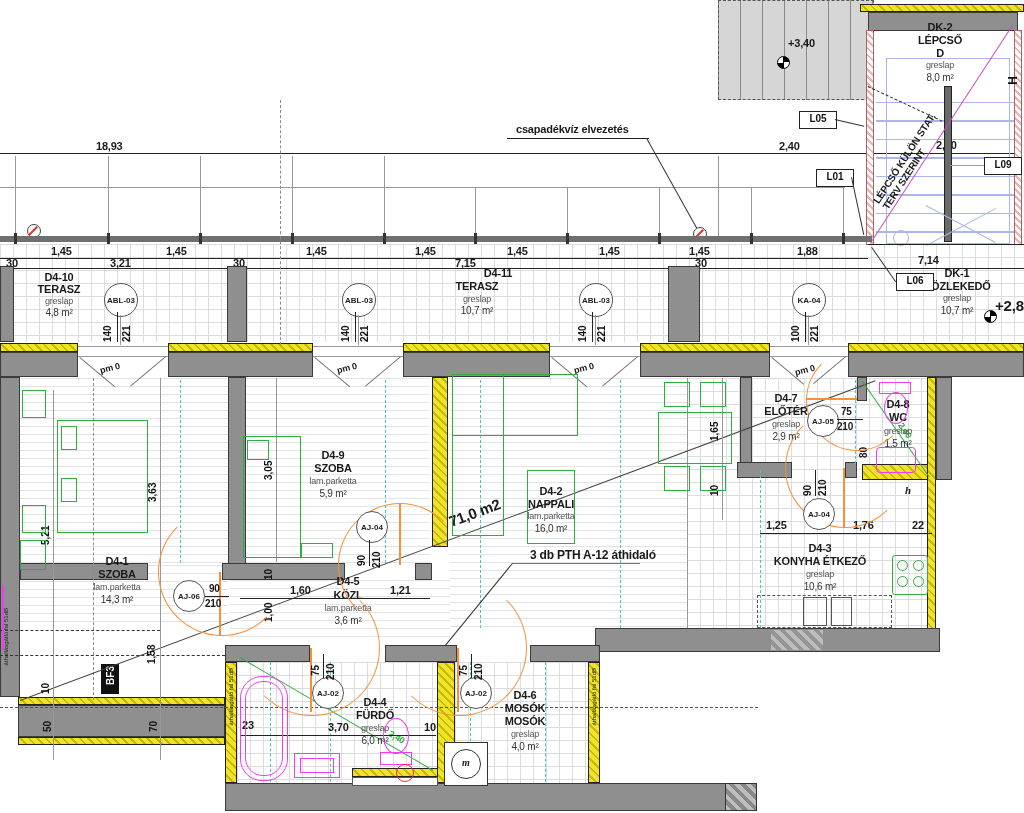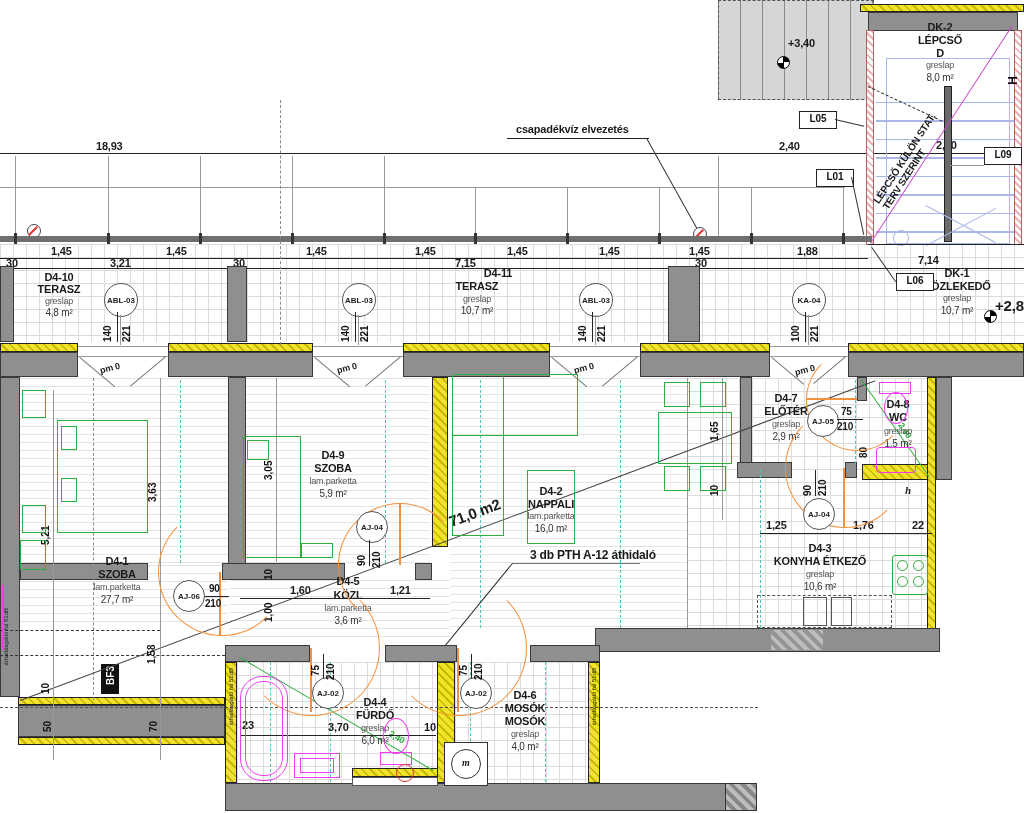--- a/index.html
+++ b/index.html
@@ -97,21 +97,21 @@
   </div>
   <span class="t tc" style="left:940px;top:22px">DK-2</span>
   <span class="t tc" style="left:940px;top:35px">LÉPCSŐ</span>
   <span class="t tc" style="left:940px;top:48px">D</span>
   <span class="t tc g" style="left:940px;top:61px">greslap</span>
   <span class="t tc a" style="left:940px;top:73px">8,0 m²</span>
   <div class="box" style="left:799px;top:111px;width:36px;height:16px">L05</div>
   <div class="rl" style="left:835px;top:119px;width:30px;transform:rotate(13deg)"></div>
   <div class="box" style="left:816px;top:169px;width:36px;height:16px">L01</div>
   <div class="rl" style="left:852px;top:177px;width:59px;transform:rotate(78deg)"></div>
-  <div class="box" style="left:984px;top:147px;width:36px;height:16px">L09</div>
+  <div class="box" style="left:984px;top:157px;width:36px;height:16px">L09</div>
   <div class="lt" style="left:950px;top:165px;width:34px;height:1px"></div>
   <span class="vt" style="left:1006px;top:76px;font-size:12px">H</span>
 
   <div class="abs" style="left:0;top:236px;width:872px;height:6px;background:#6f6f6f"></div>
   <div class="abs" style="left:14px;top:233px;width:3px;height:11px;background:#333"></div>
   <div class="abs" style="left:107px;top:233px;width:3px;height:11px;background:#333"></div>
   <div class="abs" style="left:199px;top:233px;width:3px;height:11px;background:#333"></div>
   <div class="abs" style="left:291px;top:233px;width:3px;height:11px;background:#333"></div>
   <div class="abs" style="left:383px;top:233px;width:3px;height:11px;background:#333"></div>
   <div class="abs" style="left:474px;top:233px;width:3px;height:11px;background:#333"></div>
@@ -265,21 +265,21 @@
   <div class="ln" style="left:512px;top:563px;width:128px;height:1px;background:#777"></div>
   <div class="rl" style="left:445px;top:645px;width:106px;transform:rotate(-50.7deg)"></div>
   <div class="rl" style="left:240px;top:657px;width:224px;background:#2fae3e;transform:rotate(30.3deg)"></div>
   <span class="t s9" style="left:388px;top:733px;color:#2fae3e;transform:rotate(30deg)">2,40</span>
   <div class="rl" style="left:862px;top:380px;width:118px;background:#2fae3e;transform:rotate(55deg)"></div>
   <span class="t s9" style="left:896px;top:426px;color:#2fae3e;transform:rotate(55deg)">2,40</span>
 
   <span class="t tc" style="left:117px;top:556px">D4-1</span>
   <span class="t tc" style="left:117px;top:569px">SZOBA</span>
   <span class="t tc g" style="left:117px;top:583px">lam.parketta</span>
-  <span class="t tc a" style="left:117px;top:595px">27,7 m²</span>
+  <span class="t tc a" style="left:117px;top:595px">14,3 m²</span>
   <span class="t tc" style="left:333px;top:450px">D4-9</span>
   <span class="t tc" style="left:333px;top:463px">SZOBA</span>
   <span class="t tc g" style="left:333px;top:477px">lam.parketta</span>
   <span class="t tc a" style="left:333px;top:489px">5,9 m²</span>
   <span class="t tc" style="left:551px;top:486px">D4-2</span>
   <span class="t tc" style="left:551px;top:499px">NAPPALI</span>
   <span class="t tc g" style="left:551px;top:512px">lam.parketta</span>
   <span class="t tc a" style="left:551px;top:524px">16,0 m²</span>
   <span class="t tc" style="left:348px;top:576px">D4-5</span>
   <span class="t tc" style="left:348px;top:590px">KÖZL</span>

